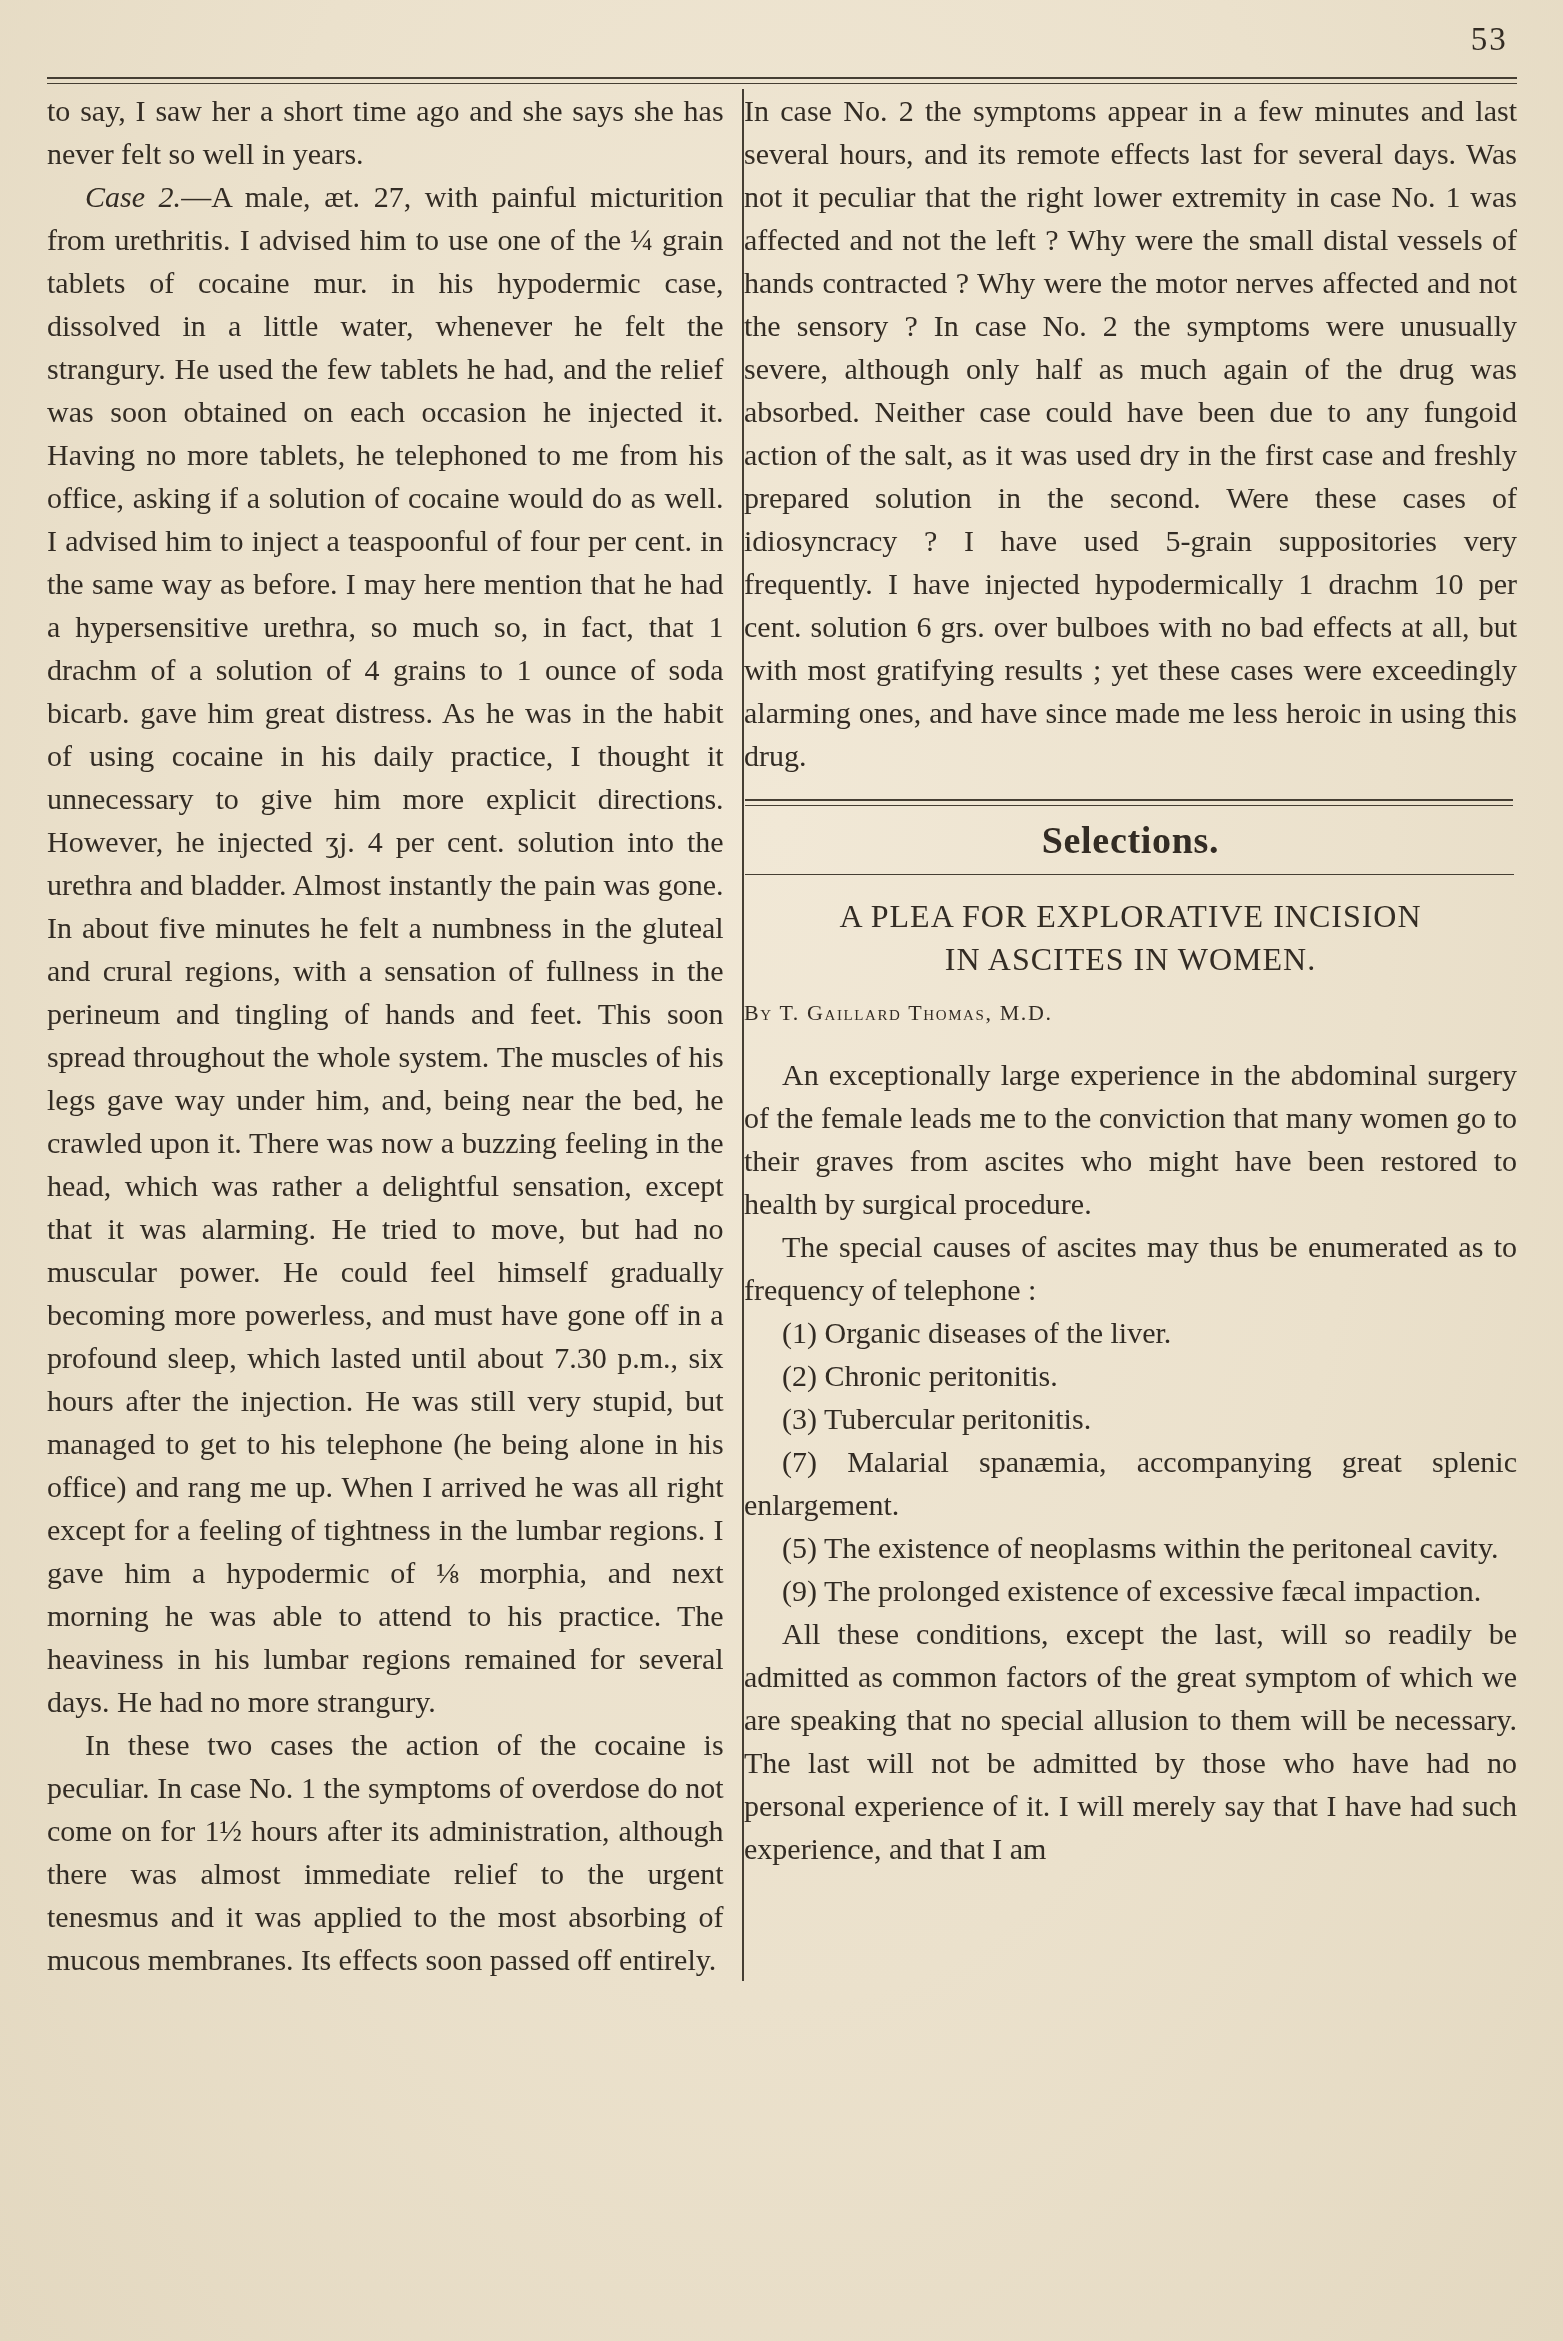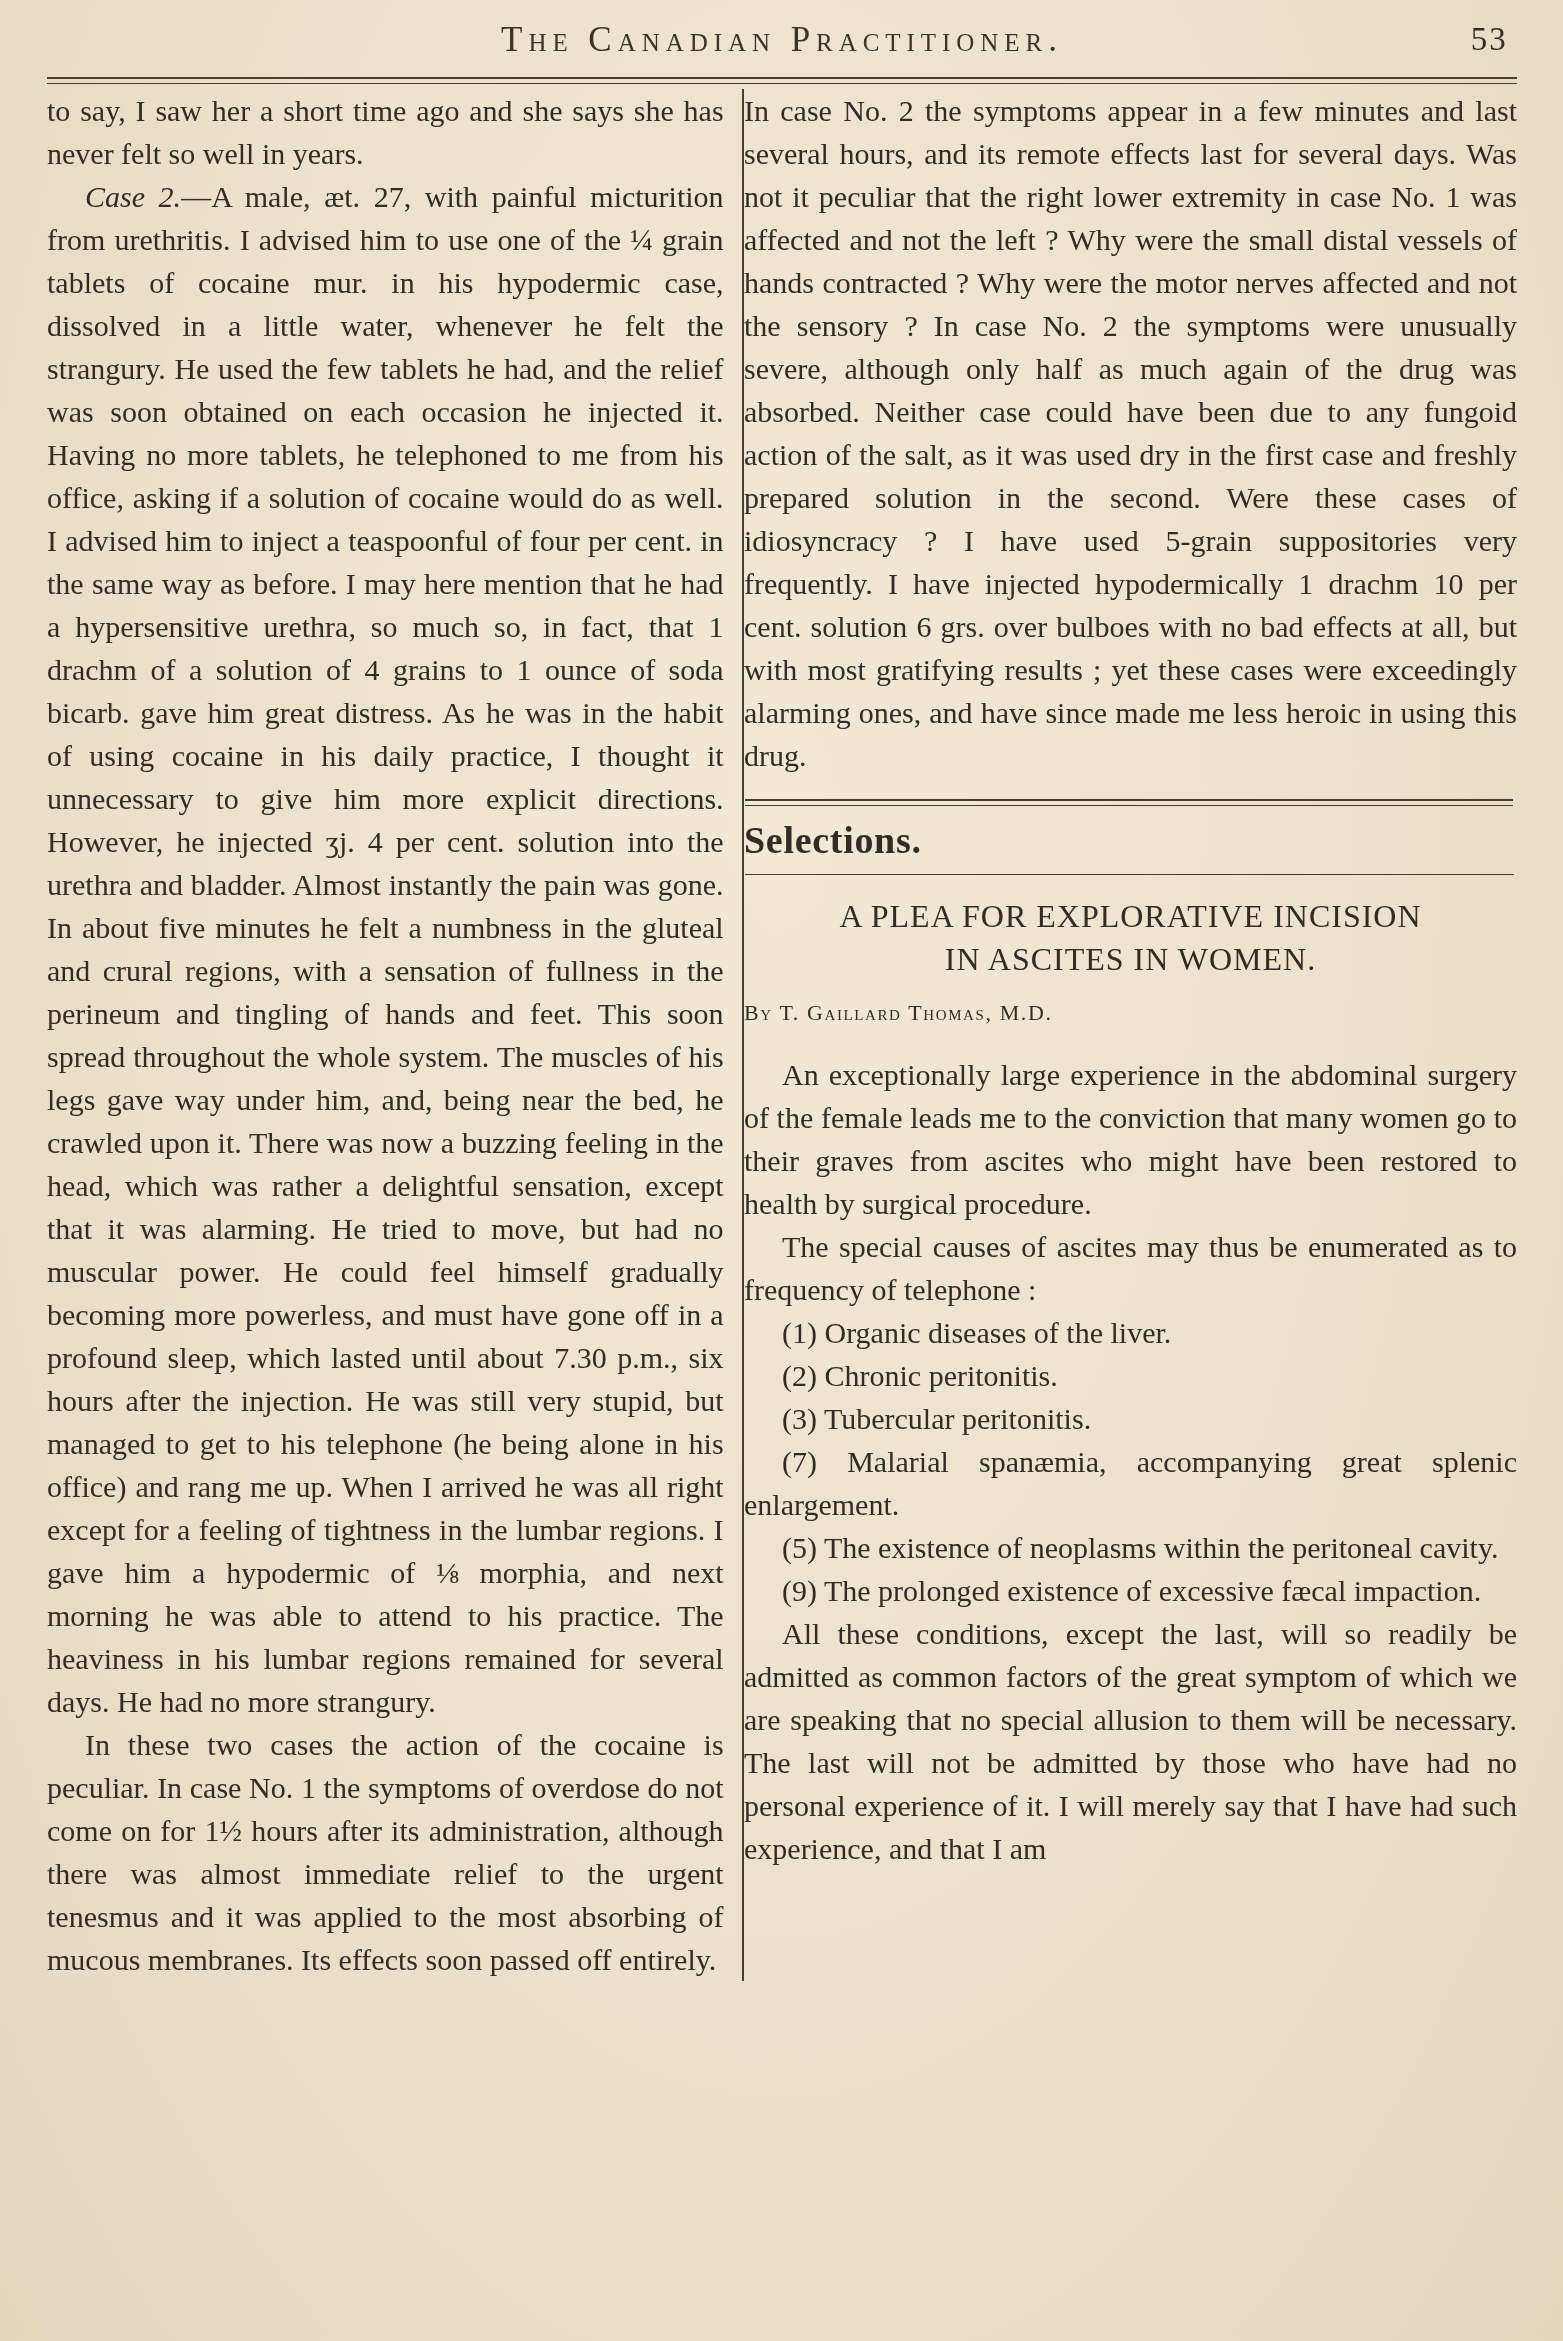--- a/index.html
+++ b/index.html
@@ -73,20 +73,21 @@
   .case-lead{ font-style:italic; }
   
   .section-rule{
     margin:22px 3.9px 11.8px 1.3px;
     height:6.6px;
     border-top:2px solid var(--rule);
     border-bottom:1.3px solid var(--rule);
   }
   .selections-heading{
     margin:9.2px 0 10.5px;
+    text-align:center;
     font-size:38px;
     line-height:46px;
     font-weight:bold;
     letter-spacing:0.7px;
   }
   .thin-rule{
     margin:0 2.6px 19.7px 1.3px;
     border-top:1.3px solid var(--rule);
   }
   .article-title{
@@ -104,21 +105,20 @@
     font-size:22px;
     letter-spacing:1.6px;
   }
 </style>
 </head>
 <body>
 
 <div class="page">
 
   <header class="masthead">
-    <span class="journal-title">The Canadian Practitioner.</span>
     <span class="page-number">53</span>
   </header>
 
   <div class="double-rule"></div>
 
   <main class="columns">
 
     <section class="col col-left">
       <p class="noindent">to say, I saw her a short time ago and she says she has never felt so well in years.</p>
       <p class="indent"><em class="case-lead">Case 2.</em><span>—A male, æt. 27, with painful micturition from urethritis. I advised him to use one of the ¼ grain tablets of cocaine mur. in his hypodermic case, dissolved in a little water, whenever he felt the strangury. He used the few tablets he had, and the relief was soon obtained on each occasion he injected it. Having no more tablets, he telephoned to me from his office, asking if a solution of cocaine would do as well. I advised him to inject a teaspoonful of four per cent. in the same way as before. I may here mention that he had a hypersensitive urethra, so much so, in fact, that 1 drachm of a solution of 4 grains to 1 ounce of soda bicarb. gave him great distress. As he was in the habit of using cocaine in his daily practice, I thought it unnecessary to give him more explicit directions. However, he injected ʒj. 4 per cent. solution into the urethra and bladder. Almost instantly the pain was gone. In about five minutes he felt a numbness in the gluteal and crural regions, with a sensation of fullness in the perineum and tingling of hands and feet. This soon spread throughout the whole system. The muscles of his legs gave way under him, and, being near the bed, he crawled upon it. There was now a buzzing feeling in the head, which was rather a delightful sensation, except that it was alarming. He tried to move, but had no muscular power. He could feel himself gradually becoming more powerless, and must have gone off in a profound sleep, which lasted until about 7.30 p.m., six hours after the injection. He was still very stupid, but managed to get to his telephone (he being alone in his office) and rang me up. When I arrived he was all right except for a feeling of tightness in the lumbar regions. I gave him a hypodermic of ⅛ morphia, and next morning he was able to attend to his practice. The heaviness in his lumbar regions remained for several days. He had no more strangury.</span></p>

